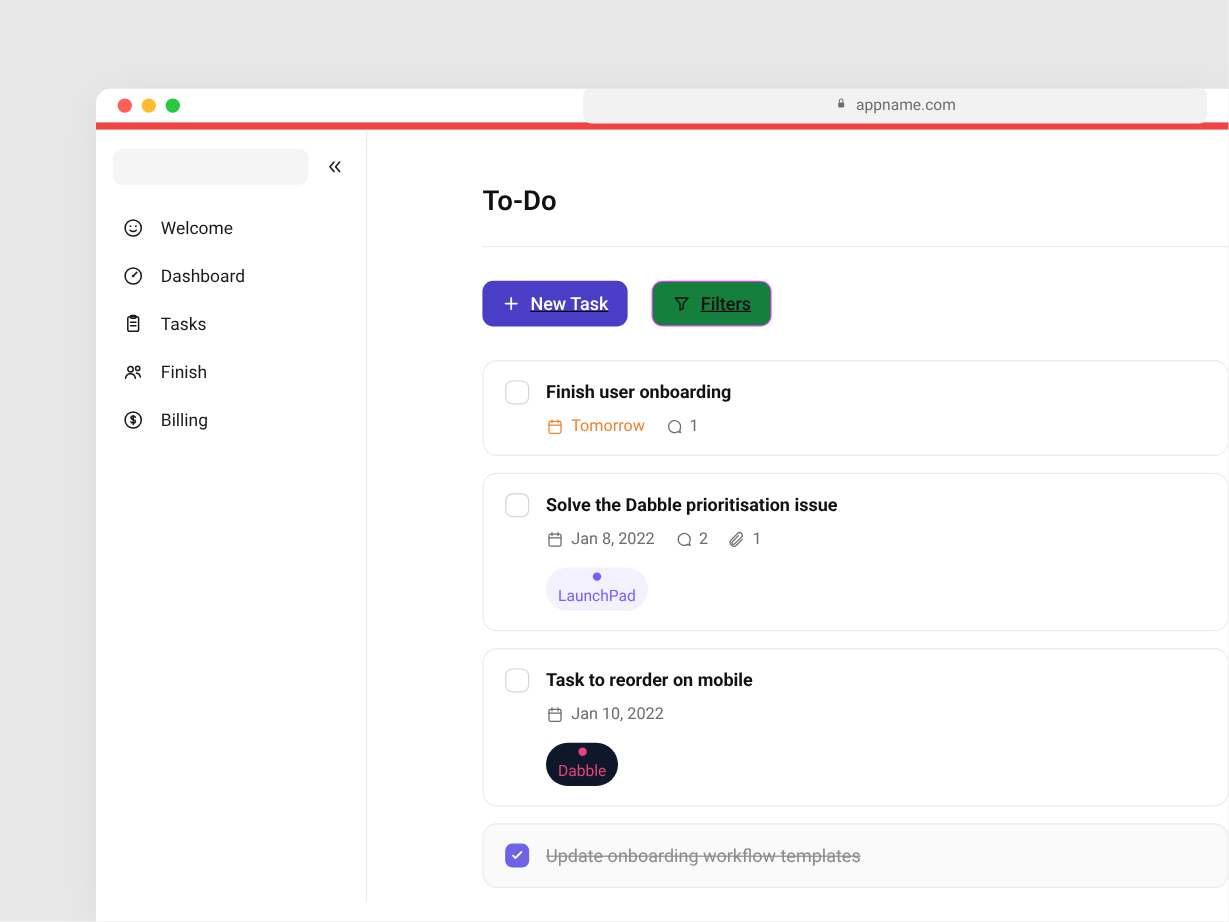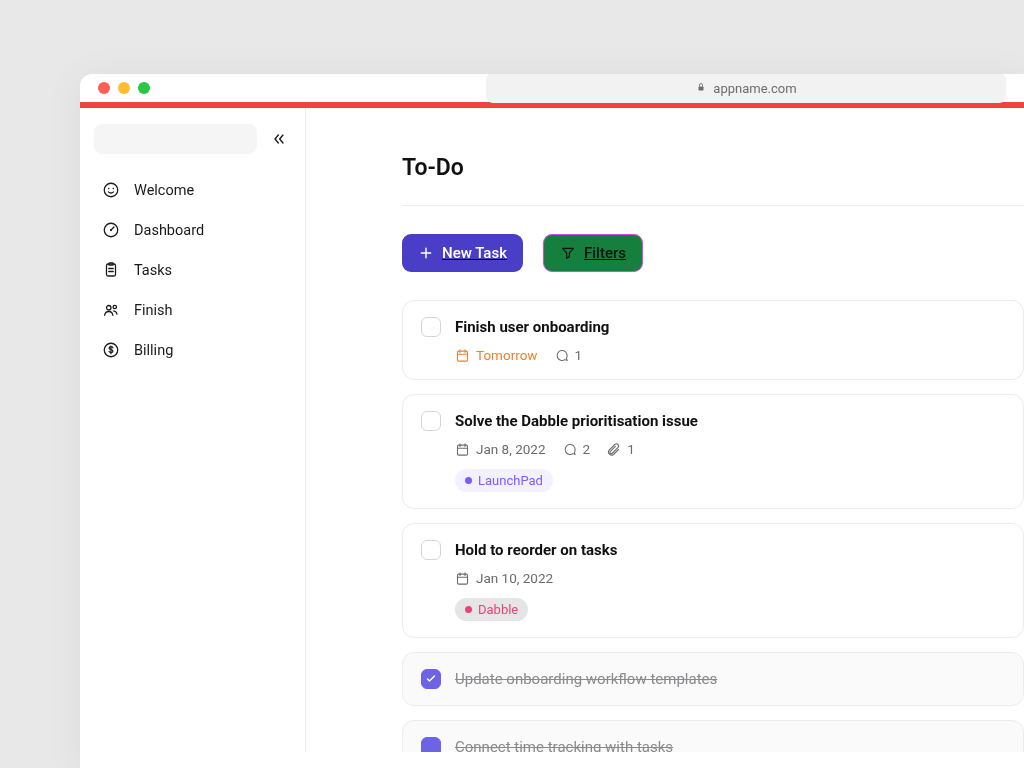--- a/index.html
+++ b/index.html
@@ -127,26 +127,26 @@
   .checkbox.checked svg { width:12px;height:12px; }
   .task-title { font-size:15px; color:#111; font-weight:700; }
   .task-title.struck { text-decoration: line-through; color:#8a8a8e; font-weight:400; }
   .task-meta { display:flex; align-items:center; gap:16px; margin-top:10px; margin-left:34px; font-size:13.5px; color:#6b6b70; }
   .meta-item { display:flex; align-items:center; gap:6px; }
   .meta-item svg { width:15px; height:15px; }
   .meta-item.orange { color:#f0812a; }
   .tag-row { margin-top:12px; margin-left:34px; }
   .tag {
     display:inline-flex; align-items:center; gap:6px;
-    font-size:13px; padding:4px 10px; border-radius:999px;
+    font-size:13px; padding:4px 10px; border-radius:999px;flex-direction:column;
   }
   .tag .dot-sm { width:7px;height:7px;border-radius:50%; }
   .tag.purple { background:#f4f1ff; color:#7b5cff; }
   .tag.purple .dot-sm{ background:#7b5cff; }
-  .tag.pink { background:#e5e5e5; color:#e6447b;text-align:right; }
+  .tag.pink { background:#0f172a; color:#e6447b;text-align:right; }
   .tag.pink .dot-sm{ background:#e6447b; }
 </style>
 </head>
 <body>
 
 <svg width="0" height="0" style="position:absolute">
   <defs>
     <g id="i-smile">
         <circle cx="12" cy="12" r="9" fill="none" stroke="currentColor" stroke-width="1.7"></circle>
         <circle cx="9" cy="10" r="1" fill="currentColor"></circle>
@@ -342,21 +342,21 @@
             <span class="tag purple">
               <span class="dot-sm"></span>
               <span>LaunchPad</span>
             </span>
           </div>
         </div>
 
         <div class="task-card">
           <div class="task-row1">
             <div class="checkbox"></div>
-            <div class="task-title">Hold to reorder on tasks</div>
+            <div class="task-title">Task to reorder on mobile</div>
           </div>
           <div class="task-meta">
             <div class="meta-item">
               <svg viewBox="0 0 24 24">
                   <use href="#i-calendar"></use>
                 </svg>
               <span>Jan 10, 2022</span>
             </div>
           </div>
           <div class="tag-row">

